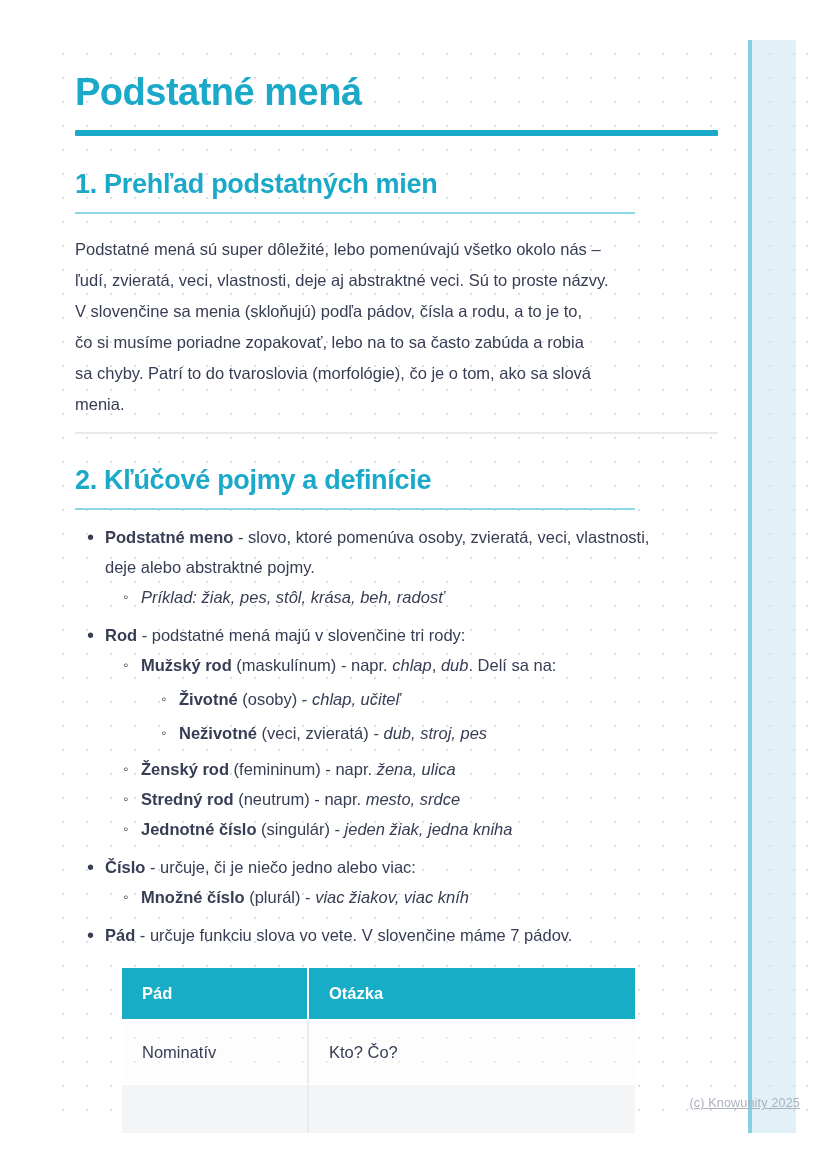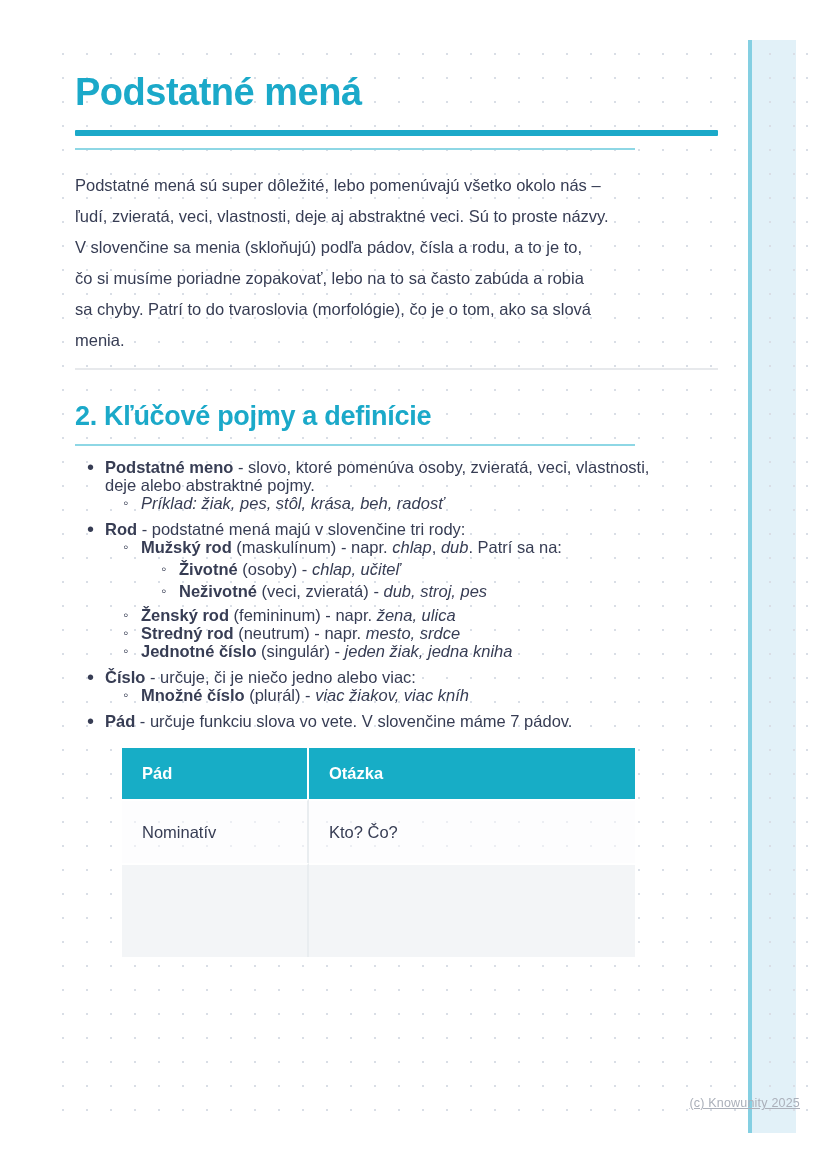--- a/index.html
+++ b/index.html
@@ -31,21 +31,21 @@
   .section-heading{
     margin:32px 0 0 0;font-size:27px;line-height:32px;font-weight:800;
     color:var(--accent);letter-spacing:-0.3px;
   }
   .section-heading.second{margin-top:30px;}
   .rule-thin{height:2px;background:var(--accent_light);margin-top:12px;width:560px;}
   .para{margin-top:20px;font-size:16.5px;line-height:31px;color:var(--text);}
   .section-divider{height:2px;background:var(--divider);margin-top:12px;width:643px;}
   .key-list{
     list-style:none;margin:12px 0 0 0;padding:0;
-    font-size:16.5px;line-height:18px;color:var(--text);width:590px;
+    font-size:16.5px;line-height:30px;color:var(--text);width:590px;
   }
   .li{position:relative;}
   .l1{padding-left:30px;margin-top:8px;}
   .l1:first-child{margin-top:0;}
   .l2{padding-left:66px;margin-top:0;}
   .l3{padding-left:104px;margin-top:4px;}
   .l3 + .l2{margin-top:6px;}
   .li::before{position:absolute;color:var(--text);}
   .l1::before{content:"\2022";left:12px;font-size:20px;}
   .l2::before{content:"\25E6";left:48px;font-size:15px;}
@@ -75,41 +75,42 @@
 </head>
 <body>
 
 <div class="paper">
   <div class="stripe"></div>
 
   <div class="content">
     <h1 class="page-title">Podstatné mená</h1>
     <div class="rule-thick"></div>
 
+    <h2 class="section-heading">1. Prehľad podstatných mien</h2>
     <div class="rule-thin"></div>
 
     <div class="para" id="intro-para">
         <div>Podstatné mená sú super dôležité, lebo pomenúvajú všetko okolo nás –</div>
         <div>ľudí, zvieratá, veci, vlastnosti, deje aj abstraktné veci. Sú to proste názvy.</div>
         <div>V slovenčine sa menia (skloňujú) podľa pádov, čísla a rodu, a to je to,</div>
         <div>čo si musíme poriadne zopakovať, lebo na to sa často zabúda a robia</div>
         <div>sa chyby. Patrí to do tvaroslovia (morfológie), čo je o tom, ako sa slová</div>
         <div>menia.</div>
       </div>
 
     <div class="section-divider"></div>
 
     <h2 class="section-heading second">2. Kľúčové pojmy a definície</h2>
     <div class="rule-thin"></div>
 
     <ul class="key-list" id="key-list">
         <li class="li l1"><span class="b">Podstatné meno</span><span> - slovo, ktoré pomenúva osoby, zvieratá, veci, vlastnosti, deje alebo abstraktné pojmy.</span></li>
         <li class="li l2 it"><span>Príklad: žiak, pes, stôl, krása, beh, radosť</span></li>
         <li class="li l1"><span class="b">Rod</span><span> - podstatné mená majú v slovenčine tri rody:</span></li>
-        <li class="li l2"><span class="b">Mužský rod</span><span> (maskulínum) - napr. </span><span class="i">chlap</span><span>, </span><span class="i">dub</span><span>. Patrí sa na:</span></li>
+        <li class="li l2"><span class="b">Mužský rod</span><span> (maskulínum) - napr. </span><span class="i">chlap</span><span>, </span><span class="i">dub</span><span>. Delí sa na:</span></li>
         <li class="li l3"><span class="b">Životné</span><span> (osoby) - </span><span class="i">chlap, učiteľ</span></li>
         <li class="li l3"><span class="b">Neživotné</span><span> (veci, zvieratá) - </span><span class="i">dub, stroj, pes</span></li>
         <li class="li l2"><span class="b">Ženský rod</span><span> (femininum) - napr. </span><span class="i">žena, ulica</span></li>
         <li class="li l2"><span class="b">Stredný rod</span><span> (neutrum) - napr. </span><span class="i">mesto, srdce</span></li>
         <li class="li l2"><span class="b">Jednotné číslo</span><span> (singulár) - </span><span class="i">jeden žiak, jedna kniha</span></li>
         <li class="li l1"><span class="b">Číslo</span><span> - určuje, či je niečo jedno alebo viac:</span></li>
         <li class="li l2"><span class="b">Množné číslo</span><span> (plurál) - </span><span class="i">viac žiakov, viac kníh</span></li>
         <li class="li l1"><span class="b">Pád</span><span> - určuje funkciu slova vo vete. V slovenčine máme 7 pádov.</span></li>
       </ul>
 

